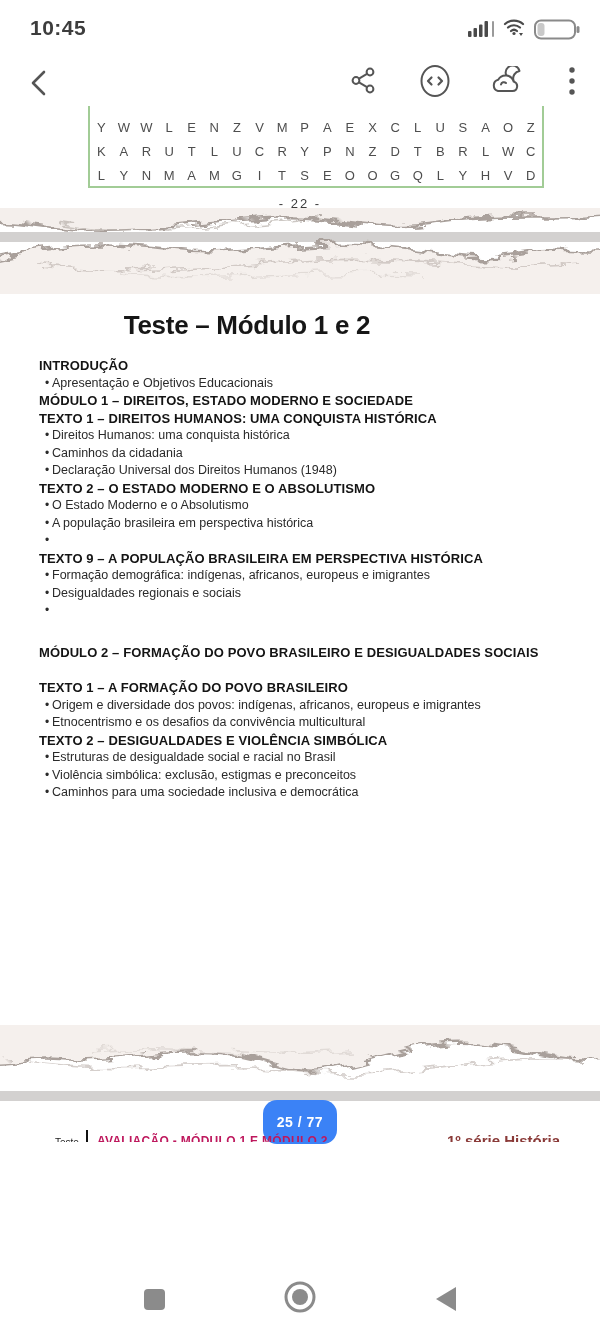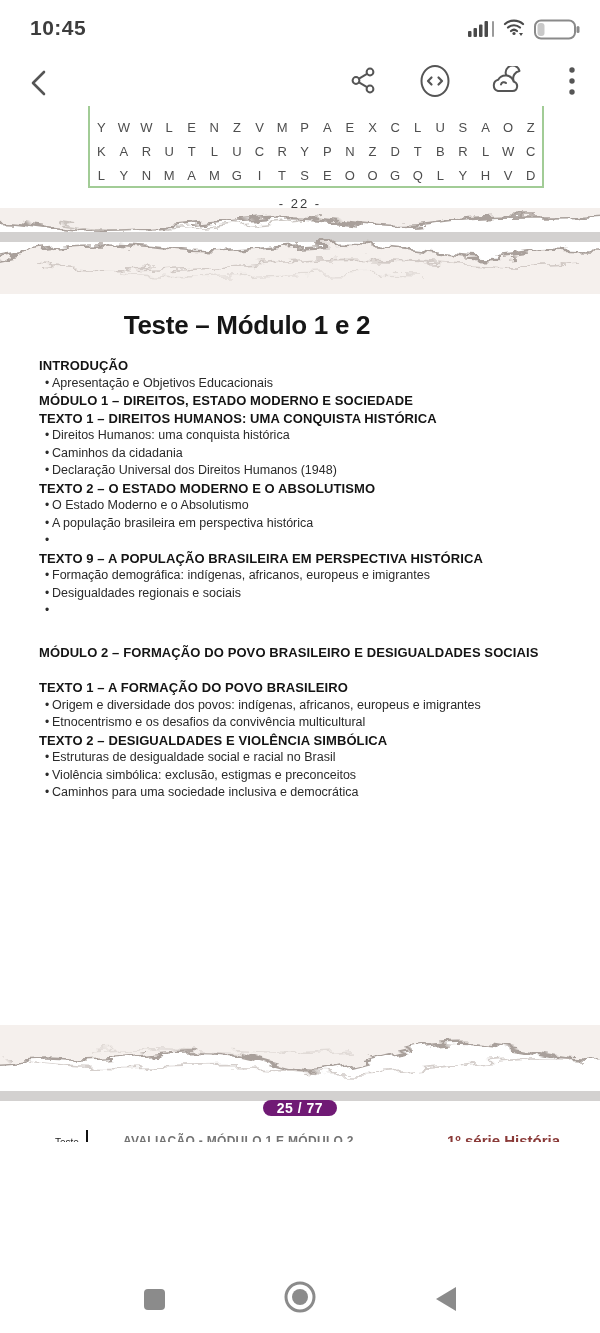--- a/index.html
+++ b/index.html
@@ -51,31 +51,31 @@
     font-size:26px; font-weight:800; color:#161616; letter-spacing:-.3px;
   }
   .outline { top:351px; left:39px; width:515px;margin-top:6px; }
   .line { font-size:12.5px; line-height:17.5px; color:#2a2a2a; }
   .line.heading { font-weight:800; font-size:13px; color:#141414; letter-spacing:.1px; }
   .line.bullet { display:flex; }
   .line.bullet .dot { width:13px; padding-left:6px; flex:none; font-size:12px; }
 
   
   .page-pill {
-    top:1100px; left:263px; width:74px; height:16px; border-radius:14px;
-    background:#701a75; color:#fff; font-size:14px; font-weight:700;
+    top:1100px; left:263px; width:74px; height:44px; border-radius:14px;
+    background:#3b82f6; color:#fff; font-size:14px; font-weight:700;
     display:flex; align-items:center; justify-content:center; letter-spacing:.5px;
   }
 
   
   .next-header { top:1130px; left:0; width:600px; height:12px; overflow:hidden; }
   .next-header-row { position:absolute; top:0; left:55px; width:505px; display:flex; align-items:flex-end; }
   .nh-small { font-size:10px; color:#222; padding-top:3px; }
   .nh-bar { width:2px; height:18px; background:#111; margin:0 9px 0 7px; }
-  .nh-main { font-size:12px; font-weight:800; color:#737373; letter-spacing:.3px;margin-left:26px; }
+  .nh-main { font-size:12px; font-weight:800; color:#be185d; letter-spacing:.3px; }
   .nh-right { position:absolute; right:40px; top:2px; font-size:15px; font-weight:700; }
 
   
   .navbar { top:1265px; left:0; width:600px; height:68px; background:#fff;
     display:flex; align-items:center; justify-content:center; gap:110px; }
   .nav-btn { width:36px; height:36px; display:flex; align-items:center; justify-content:center; }
   .nav-square { width:21px; height:21px; border-radius:4px; background:#8b8b8b; }
   .nav-tri { width:0; height:0; border-top:12px solid transparent; border-bottom:12px solid transparent; border-right:20px solid #8b8b8b; }
 </style>
 </head>

